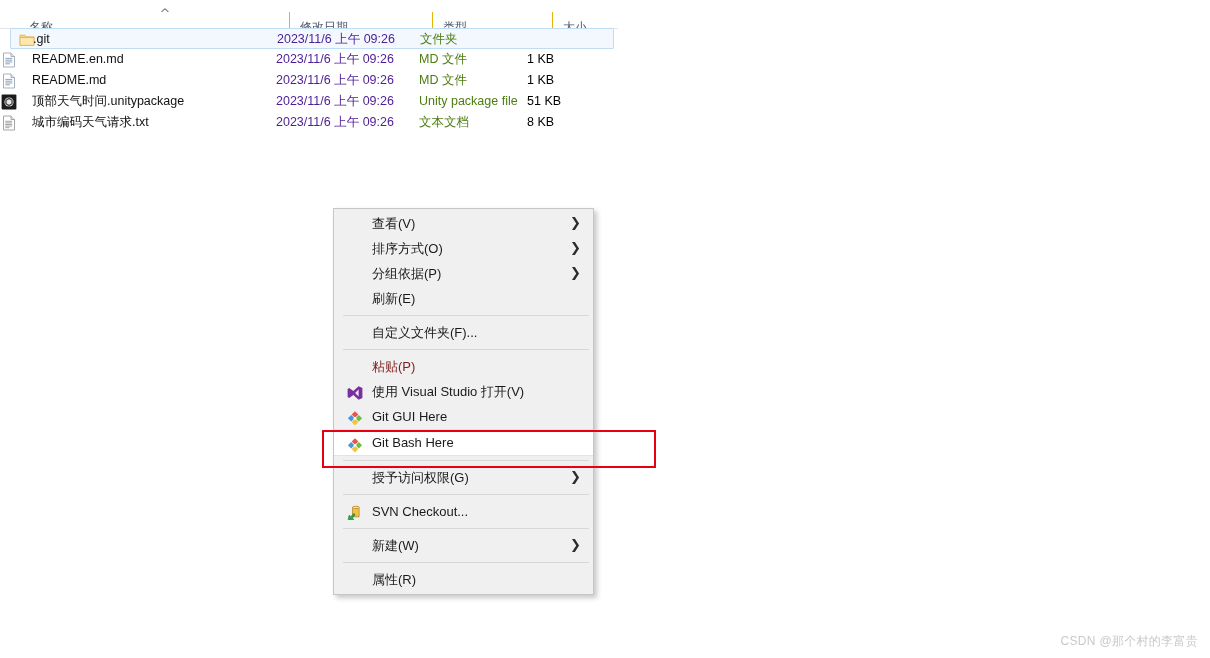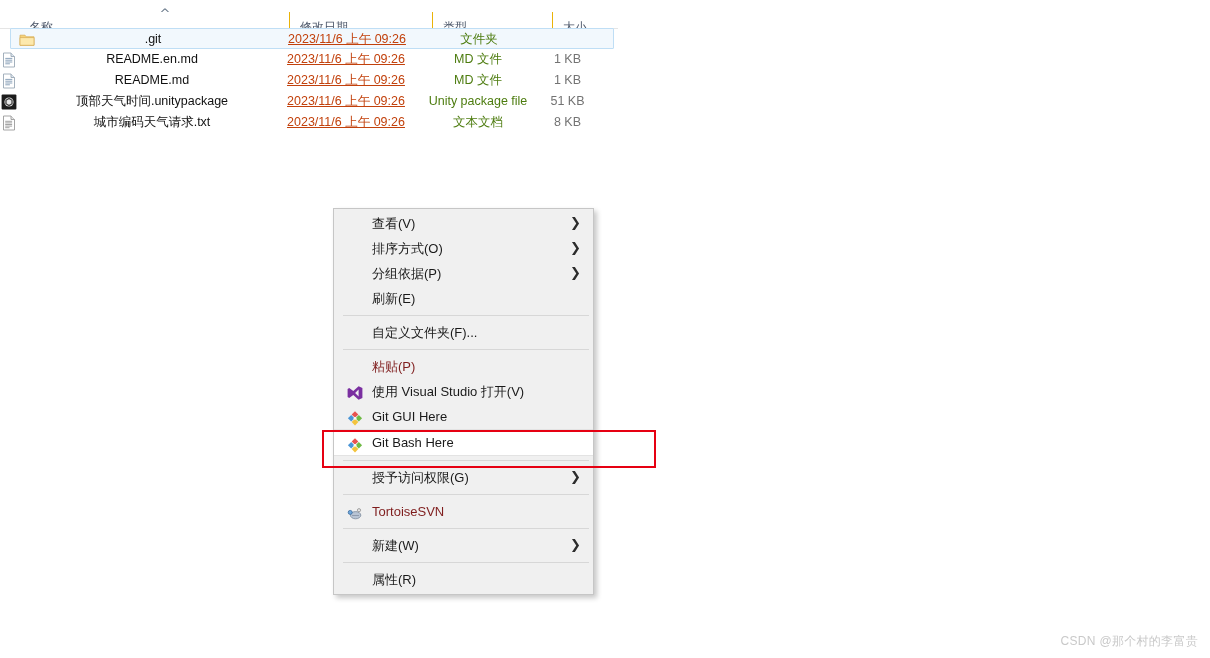--- a/index.html
+++ b/index.html
@@ -88,26 +88,25 @@
   }
   .cell {
     position: absolute;
     top: 0;
     height: 21px;
     line-height: 21px;
     font-size: 12.5px;
     white-space: nowrap;
     overflow: hidden;
     box-sizing: border-box;
-    text-align: center;
   }
   .c-name { left: 10px;  width: 262px; padding-left: 22px; color: #111111; }
-  .c-date { left: 276px; width: 140px; color: #c2410c; text-decoration: underline; }
+  .c-date { left: 276px; width: 140px; color: #4c1d95; }
   .c-type { left: 419px; width: 118px; color: #4d7c0f; }
-  .c-size { left: 527px; width: 81px;  color: #737373; text-align: center; }
+  .c-size { left: 527px; width: 81px;  color: #000000; text-align: left; }
 
   .file-row.selected .c-name { left: 0px;  }
   .file-row.selected .c-date { left: 266px; }
   .file-row.selected .c-type { left: 409px; }
   .file-row.selected .c-size { left: 517px; }
 
   
   .ficon {
     position: absolute;
     left: 1px;
@@ -313,26 +312,25 @@
     <div class="menu-item hovered"><span class="micon"><svg width="16" height="16" viewBox="0 0 16 16" xmlns="http://www.w3.org/2000/svg">
           <path d="M8 1.2l3.3 3.3L8 7.8 4.7 4.5z" fill="#e8534f"></path>
           <path d="M11.8 5l3.3 3.3-3.3 3.3L8.5 8.3z" fill="#6fba45"></path>
           <path d="M4.2 5l3.3 3.3-3.3 3.3L0.9 8.3z" fill="#4a95d6"></path>
           <path d="M8 8.8l3.3 3.3L8 15.4l-3.3-3.3z" fill="#f3c43c"></path>
           <circle cx="8" cy="8.2" r="1.5" fill="#ffffff" opacity="0.8"></circle>
         </svg></span><span>Git Bash Here</span></div>
     <div class="menu-sep"></div>
     <div class="menu-item"><span>授予访问权限(G)</span><span class="submenu-arrow">❯</span></div>
     <div class="menu-sep"></div>
-    <div class="menu-item disabled"><span class="micon"><svg width="16" height="16" viewBox="0 0 16 16" xmlns="http://www.w3.org/2000/svg">
-          <ellipse cx="8.6" cy="10.2" rx="5.2" ry="3.6" fill="#b8c4d4" stroke="#7c8a9c" stroke-width="0.8"></ellipse>
-          <circle cx="3.2" cy="7.4" r="2" fill="#6fa8dc" stroke="#39699e" stroke-width="0.8"></circle>
-          <circle cx="12" cy="5.2" r="1.6" fill="#e8e8e8" stroke="#8f8f8f" stroke-width="0.8"></circle>
-          <path d="M5 10.5h7" stroke="#7c8a9c" stroke-width="0.7"></path>
-        </svg></span><span>TortoiseSVN</span></div>
+    <div class="menu-item"><span class="micon"><svg width="16" height="16" viewBox="0 0 16 16" xmlns="http://www.w3.org/2000/svg">
+          <path d="M5.5 2.2h6.6v9.6H5.5z" fill="#f2c14a" stroke="#b8892a" stroke-width="0.8"></path>
+          <ellipse cx="8.8" cy="2.4" rx="3.3" ry="1.2" fill="#ffe08a" stroke="#b8892a" stroke-width="0.8"></ellipse>
+          <path d="M1.2 14.6l1-4.3 1.6 1.4 3-3.2 1.4 1.3-3 3.2 1.6 1.4z" fill="#2faa4a" stroke="#1c7a33" stroke-width="0.7"></path>
+        </svg></span><span>SVN Checkout...</span></div>
     <div class="menu-sep"></div>
     <div class="menu-item"><span>新建(W)</span><span class="submenu-arrow">❯</span></div>
     <div class="menu-sep"></div>
     <div class="menu-item"><span>属性(R)</span></div>
   </div>
 
 <div id="highlight-box"></div>
 
 <div id="watermark">CSDN @那个村的李富贵</div>
 

